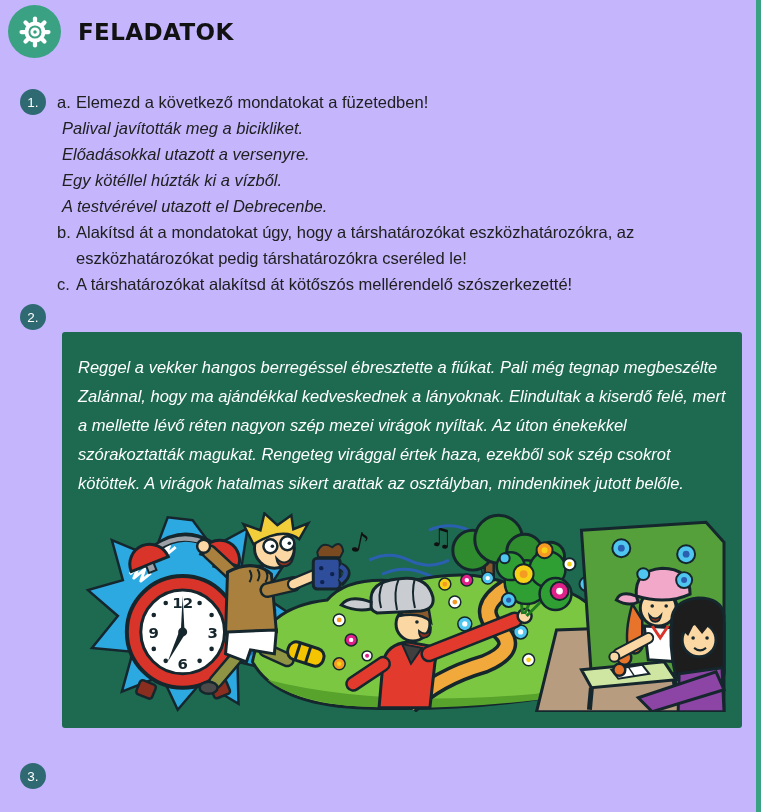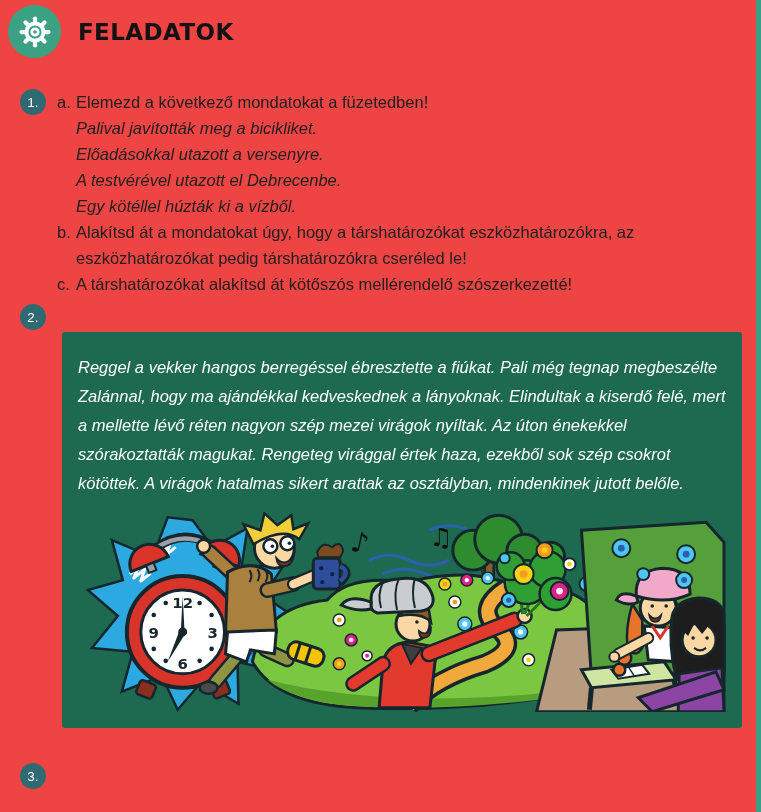--- a/index.html
+++ b/index.html
@@ -1,34 +1,34 @@
 <!DOCTYPE html>
 <html lang="hu"><head>
 <meta charset="utf-8">
 <style>
   html,body{margin:0;padding:0;background:#fff;}
-  .page{position:relative;width:761px;height:812px;background:#ef4444;overflow:hidden;
+  .page{position:relative;width:761px;height:812px;background:#c4b5fd;overflow:hidden;
         font-family:"Liberation Sans","DejaVu Sans",sans-serif;}
 
   
   .header{position:absolute;top:5px;left:8px;display:flex;align-items:center;gap:17px;}
   .gear-badge{width:53px;height:53px;border-radius:50%;background:#3BA183;
               display:flex;align-items:center;justify-content:center;}
   .page-title{margin:0;font-size:23px;font-weight:bold;color:#121212;letter-spacing:.4px;
               font-family:"DejaVu Sans","Liberation Sans",sans-serif;}
 
   
   .task{position:absolute;left:20px;display:flex;gap:11px;align-items:flex-start;}
   .num-badge{flex:none;width:26px;height:26px;border-radius:50%;background:#2F6A72;
              color:#fff;font-size:13.5px;display:flex;align-items:center;justify-content:center;}
   .content{font-size:16.5px;line-height:26px;color:#202020;}
   .part{display:flex;}
   .part-label{width:19px;flex:none;}
   .part-text{max-width:642px;}
-  .sentences{margin-left:19px;font-style:italic;}
+  .sentences{margin-left:5px;font-style:italic;}
   #task1{top:89px;width:716px;}
   #task2{top:304px;width:716px;}
   #task3{top:763px;width:716px;}
 
   
   .greenbox{position:absolute;left:62px;top:332px;width:680px;height:396px;
             background:#1D6A51;border-radius:3px;}
   .passage{position:absolute;left:16px;top:21px;width:650px;color:#fff;
            font-style:italic;font-size:16.5px;line-height:29px;margin:0;}
   .illustration{position:absolute;left:16px;top:180px;width:648px;height:200px;}
@@ -67,22 +67,22 @@
   <div class="task" id="task1">
     <div class="num-badge">1.</div>
     <div class="content">
       <div class="part">
         <span class="part-label">a.</span>
         <span class="part-text">Elemezd a következő mondatokat a füzetedben!</span>
       </div>
       <div class="sentences">
         <div>Palival javították meg a bicikliket.</div>
         <div>Előadásokkal utazott a versenyre.</div>
+        <div>Egy kötéllel húzták ki a vízből.</div>
         <div>A testvérével utazott el Debrecenbe.</div>
-        <div>Egy kötéllel húzták ki a vízből.</div>
       </div>
       <div class="part">
         <span class="part-label">b.</span>
         <span class="part-text">Alakítsd át a mondatokat úgy, hogy a társhatározókat eszközhatározókra, az eszközhatározókat pedig társhatározókra cseréled le!</span>
       </div>
       <div class="part">
         <span class="part-label">c.</span>
         <span class="part-text">A társhatározókat alakítsd át kötőszós mellérendelő szószerkezetté!</span>
       </div>
     </div>

